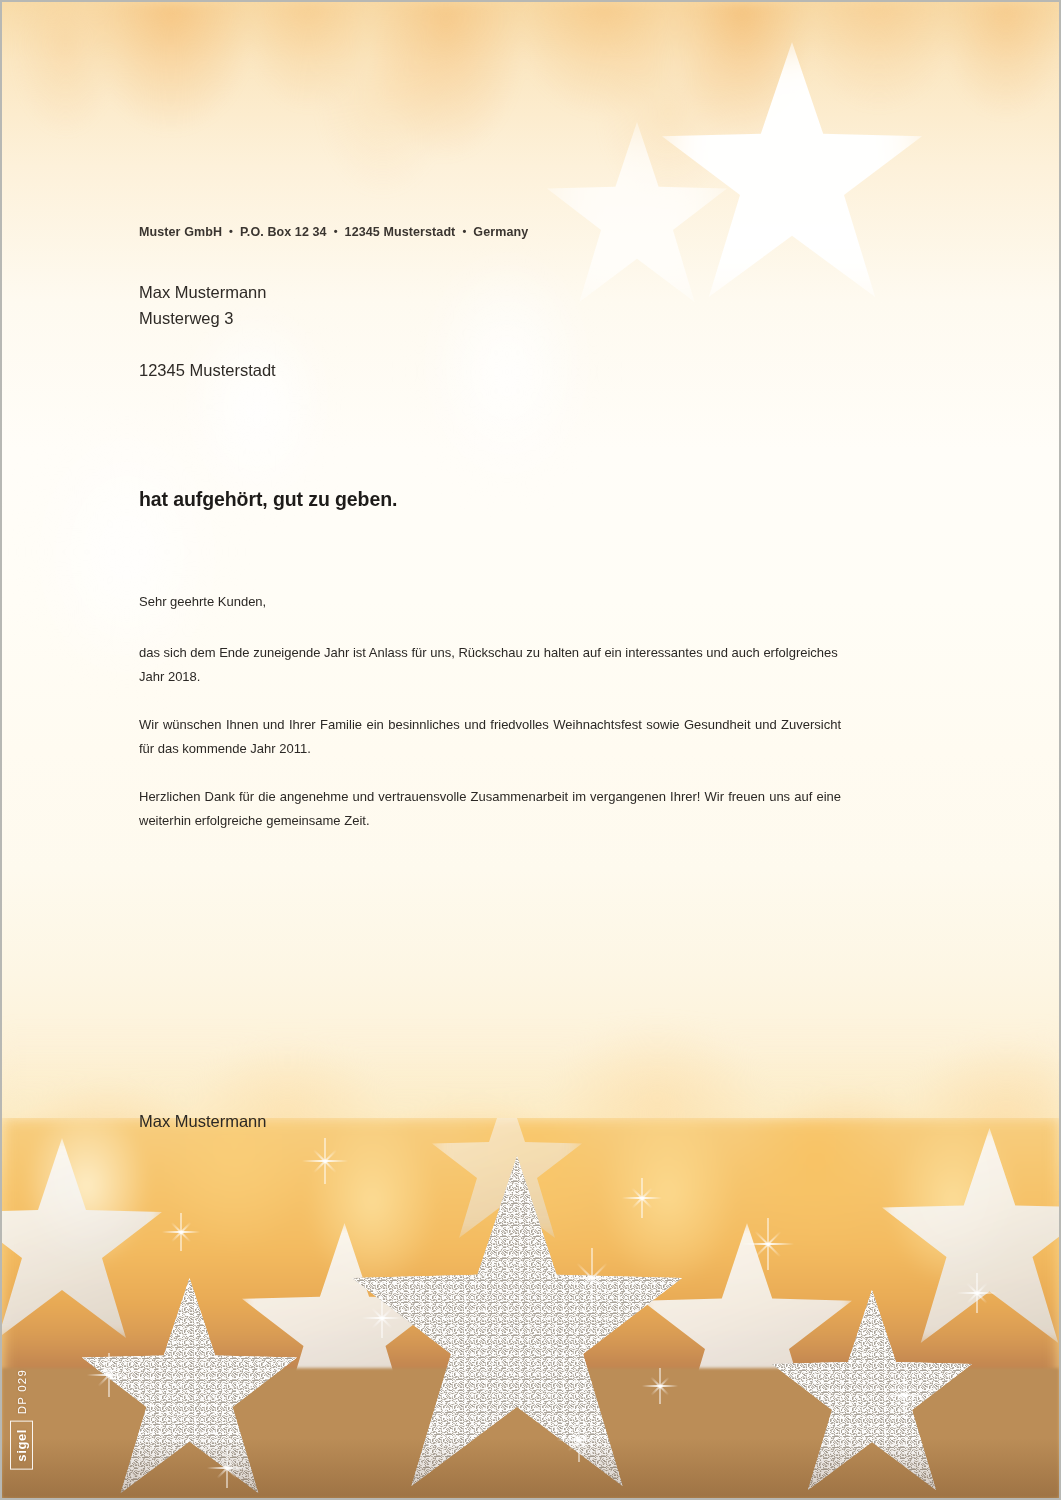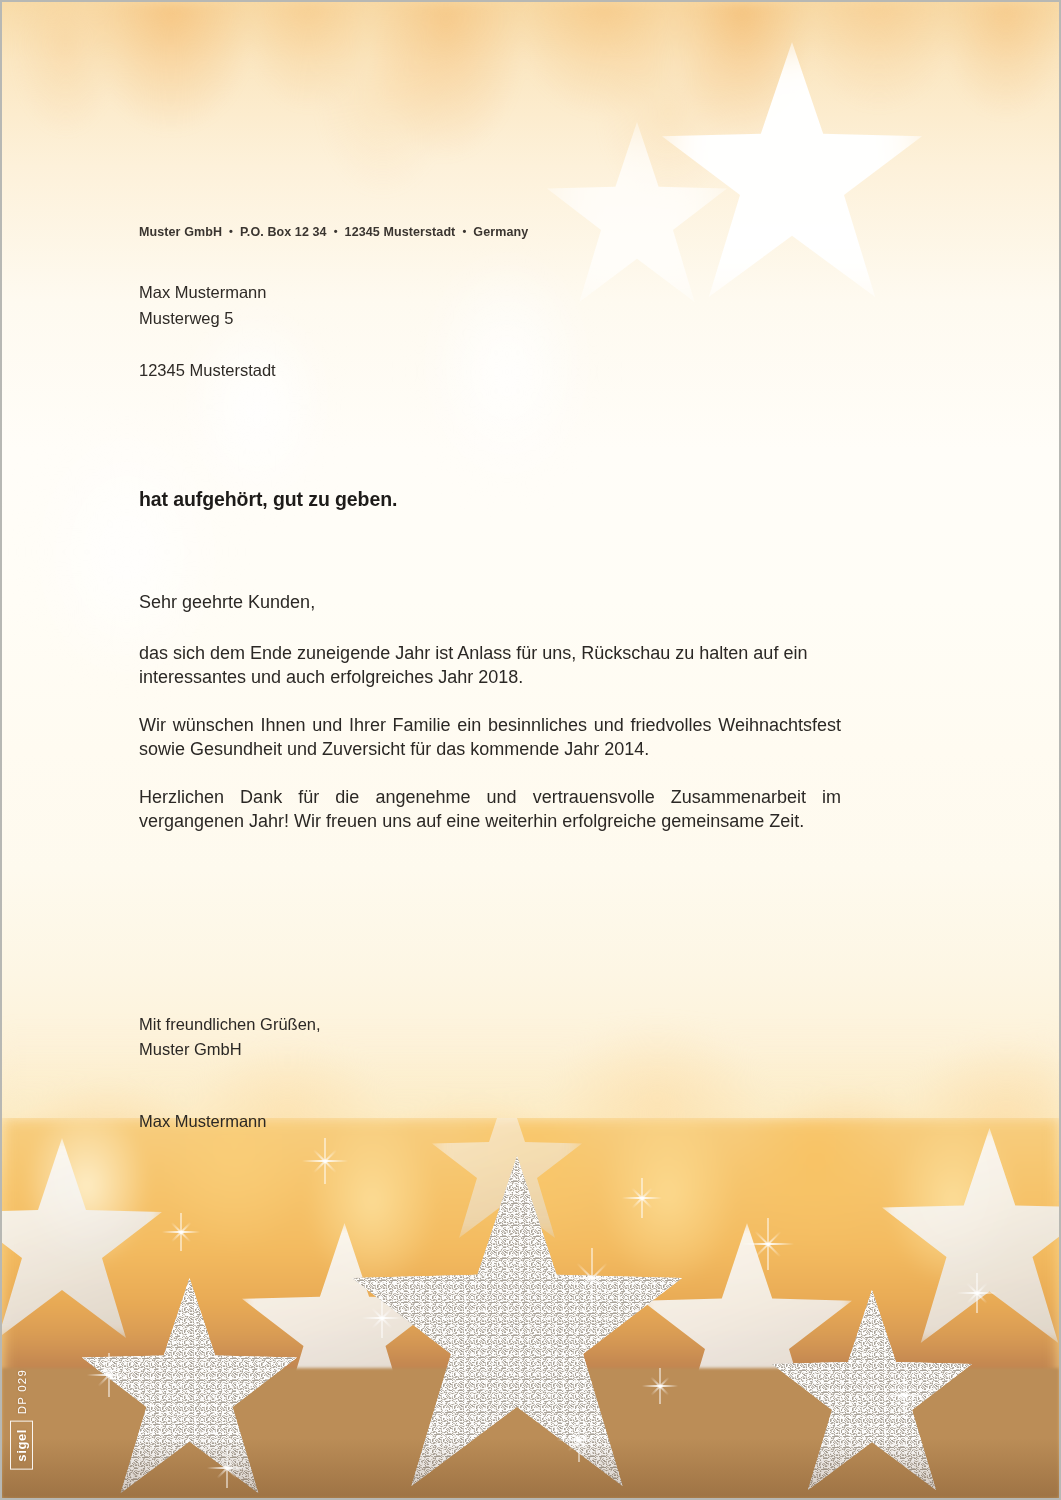--- a/index.html
+++ b/index.html
@@ -217,21 +217,21 @@
   .recipient .gap { display:block; height:26px; }
 
   .headline {
     position:absolute; left:137px; top:483px;
     font-size:19.5px; font-weight:bold; color:#1d1b19;
     line-height:28px; letter-spacing:-.1px;
   }
 
   .body {
     position:absolute; left:137px; top:588px; width:702px;
-    font-size:18px; color:#2b2825; line-height:24.5px;
+    font-size:13px; color:#2b2825; line-height:24.5px;
   }
   .body p { margin:0 0 23px 0; }
   .body p.just { text-align:justify; }
   .body p.salutation { margin-bottom:26px; }
 
   .closing {
     position:absolute; left:137px; top:1010px;
     font-size:16.5px; color:#2b2825; line-height:25px;
   }
   .signature {
@@ -351,40 +351,36 @@
   </div>
 
   <div class="content">
 
     <div class="sender-line">
       <span>Muster GmbH</span><span class="dot">•</span><span>P.O. Box 12 34</span><span class="dot">•</span><span>12345 Musterstadt</span><span class="dot">•</span><span>Germany</span>
     </div>
 
     <div class="recipient">
       <div>Max Mustermann</div>
-      <div>Musterweg 5</div>
+      <div>Musterweg 3</div>
       <span class="gap"></span>
       <div>12345 Musterstadt</div>
     </div>
 
     <div class="headline">
       <div>hat aufgehört, gut zu geben.</div>
     </div>
 
     <div class="body">
       <p class="salutation">Sehr geehrte Kunden,</p>
       <p>das sich dem Ende zuneigende Jahr ist Anlass für uns, Rückschau zu halten auf ein interessantes und auch erfolgreiches Jahr 2018.</p>
-      <p class="just">Wir wünschen Ihnen und Ihrer Familie ein besinnliches und friedvolles Weihnachtsfest sowie Gesundheit und Zuversicht für das kommende Jahr 2014.</p>
-      <p class="just">Herzlichen Dank für die angenehme und vertrauensvolle Zusammenarbeit im vergangenen Jahr! Wir freuen uns auf eine weiterhin erfolgreiche gemeinsame Zeit.</p>
+      <p class="just">Wir wünschen Ihnen und Ihrer Familie ein besinnliches und friedvolles Weihnachtsfest sowie Gesundheit und Zuversicht für das kommende Jahr 2011.</p>
+      <p class="just">Herzlichen Dank für die angenehme und vertrauensvolle Zusammenarbeit im vergangenen Ihrer! Wir freuen uns auf eine weiterhin erfolgreiche gemeinsame Zeit.</p>
     </div>
 
-    <div class="closing">
-      <div>Mit freundlichen Grüßen,</div>
-      <div>Muster GmbH</div>
-    </div>
 
     <div class="signature">Max Mustermann</div>
   </div>
 
   <div class="brandmark">
     <div class="brand-code">DP 029</div>
     <div class="brand-logo">sigel</div>
   </div>
 
 </div>

